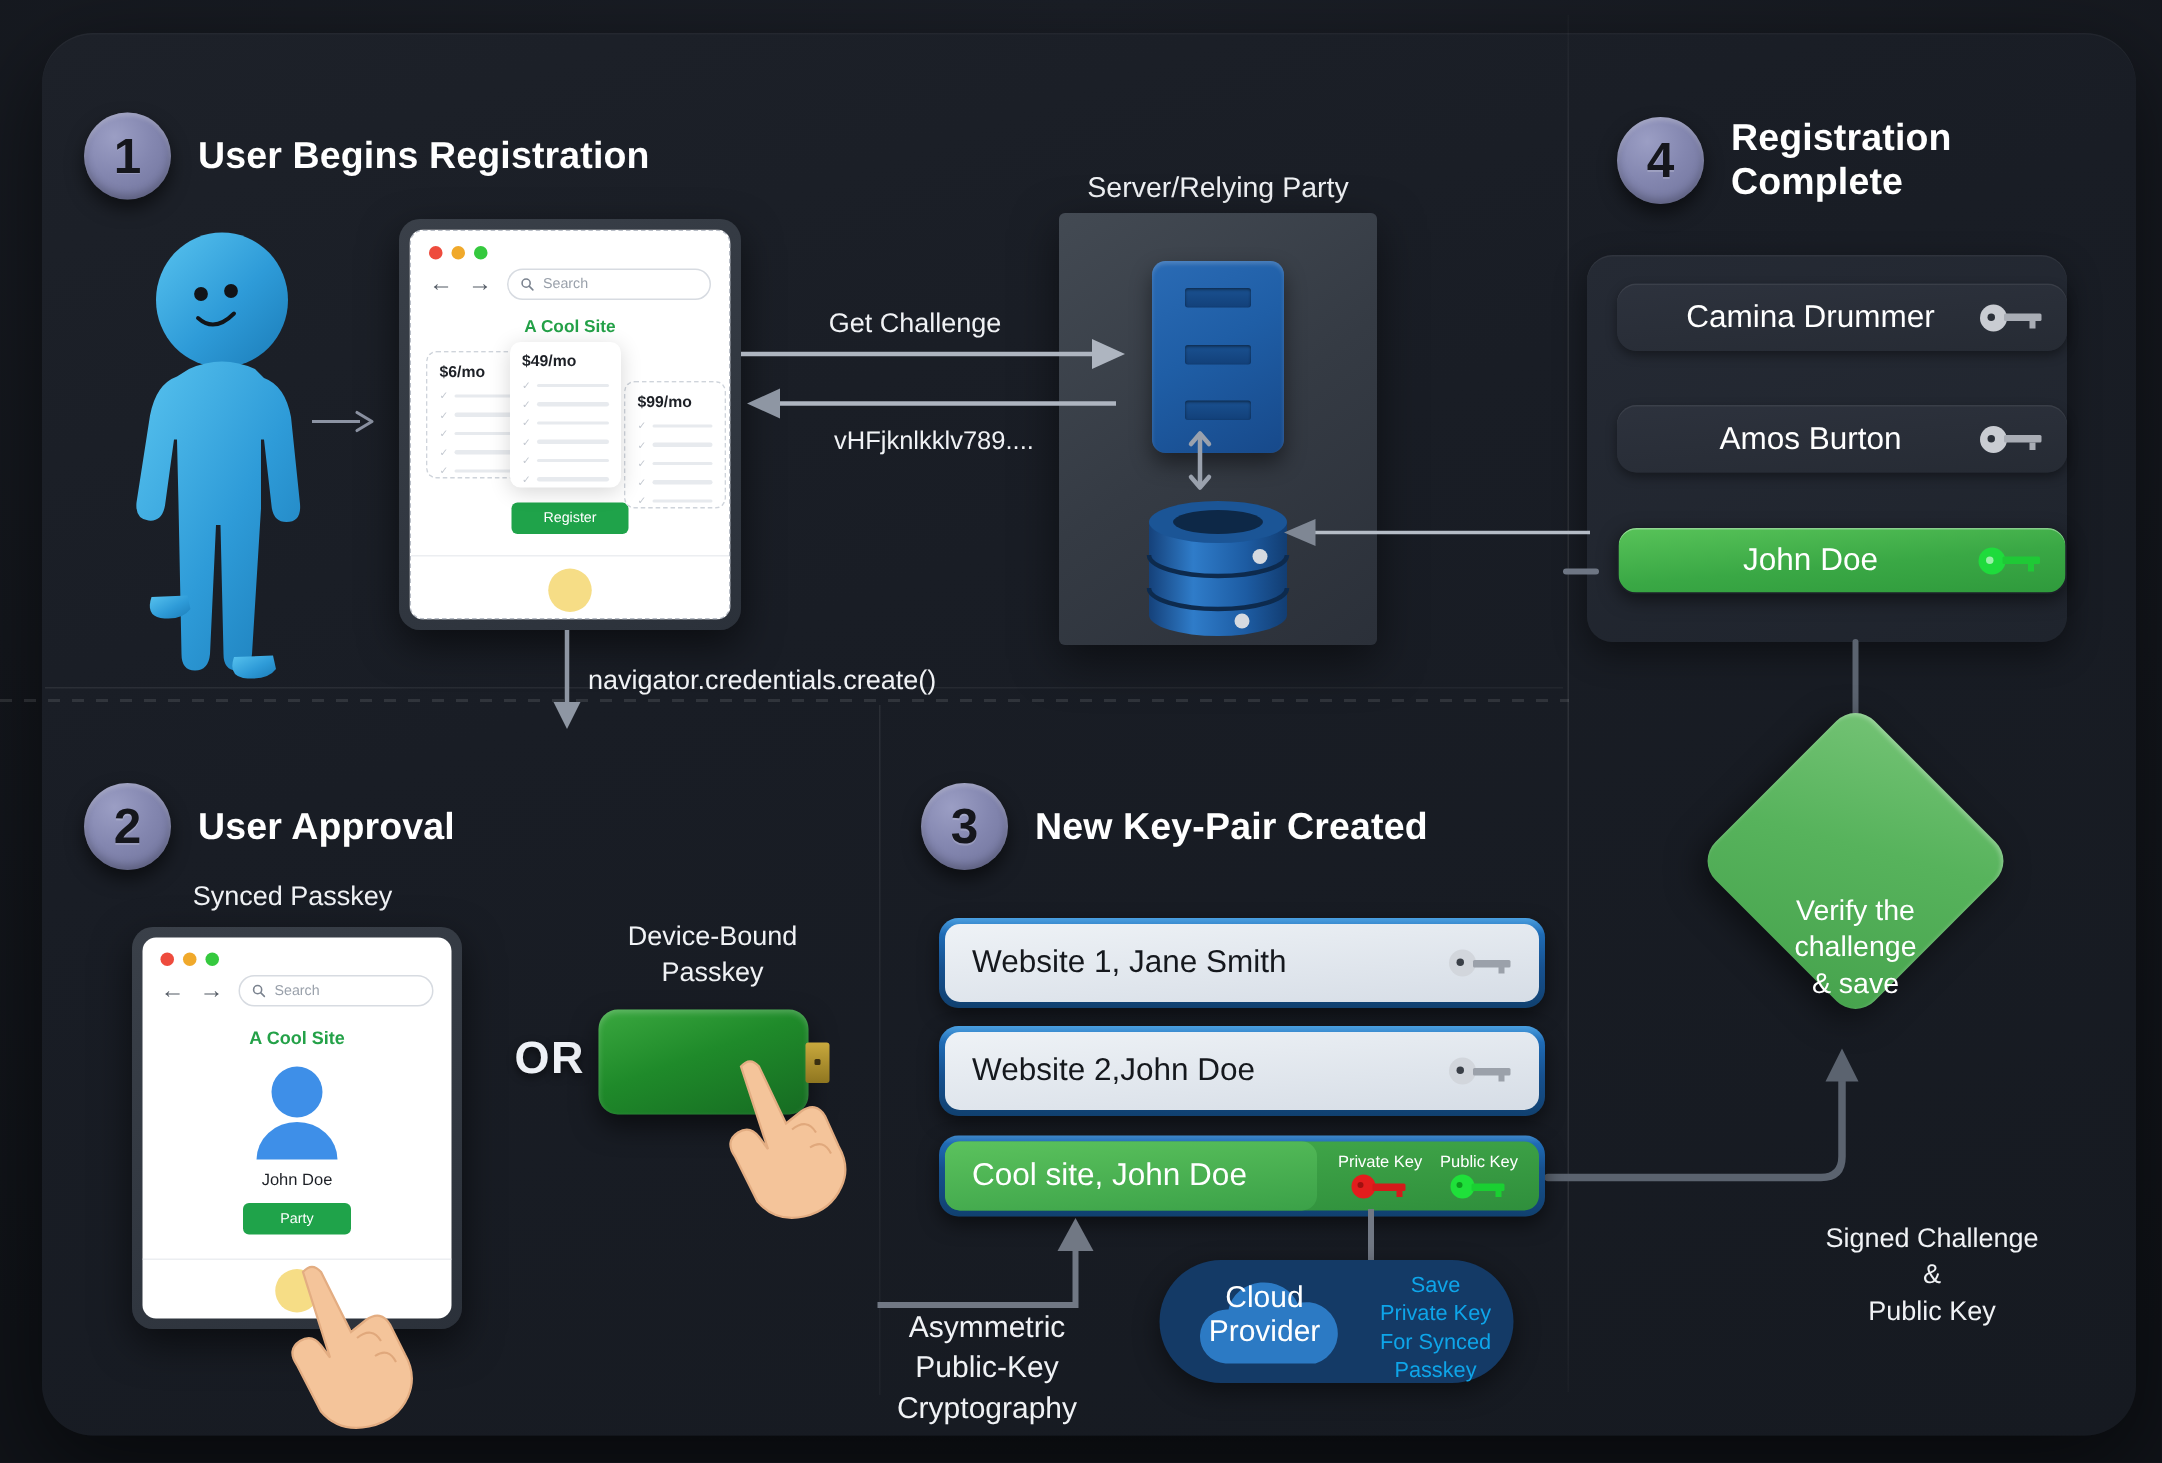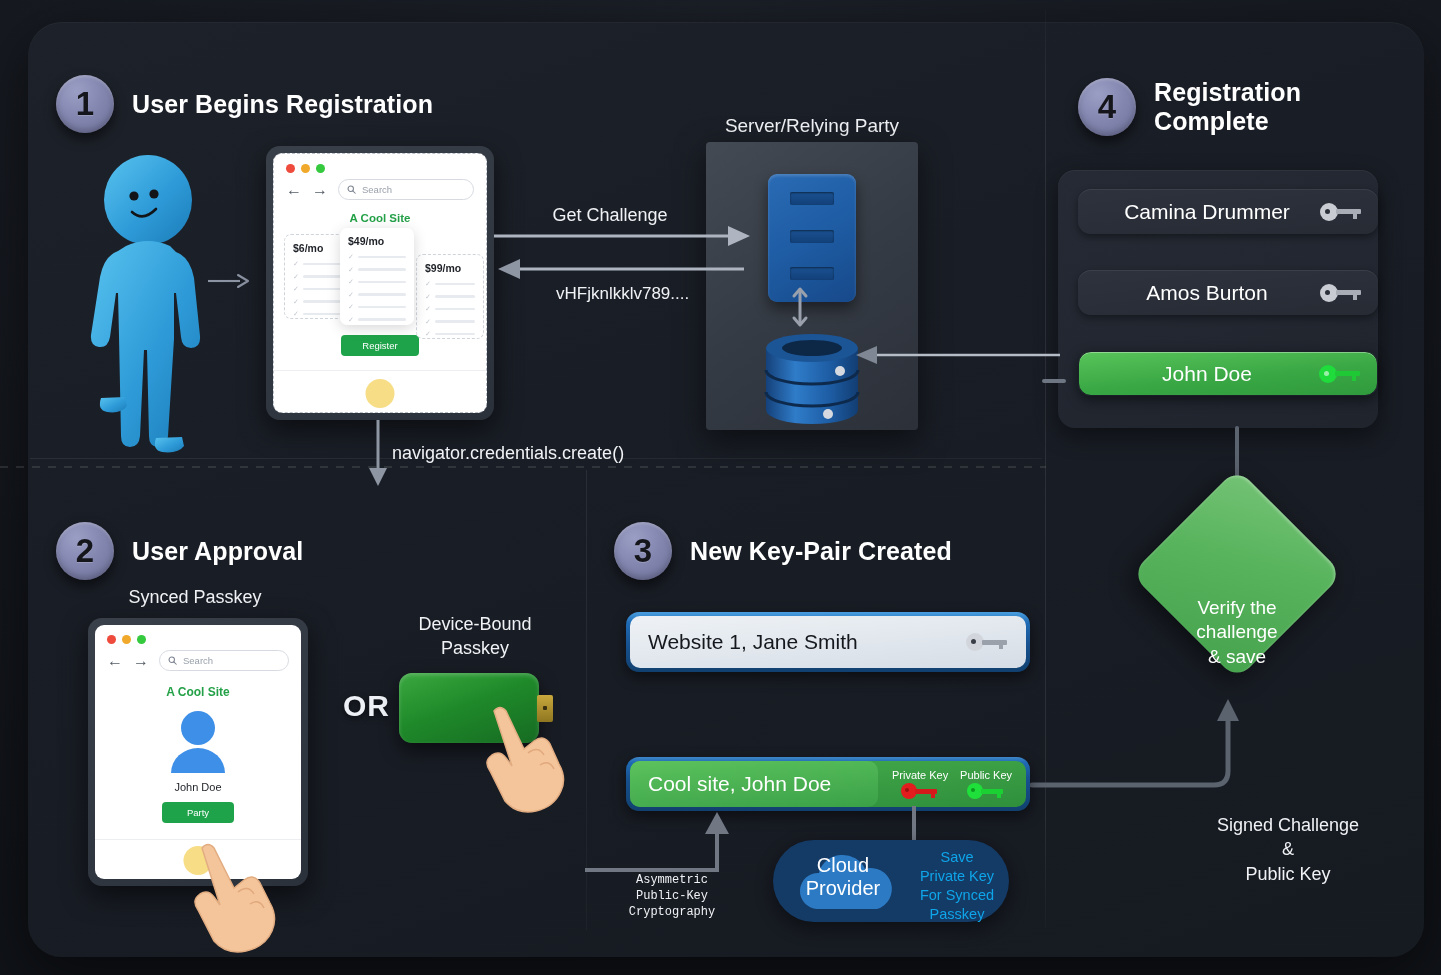--- a/index.html
+++ b/index.html
@@ -621,20 +621,31 @@
       <span class="lbl">Website 1, Jane Smith</span>
       <span class="key-ico">
         <span class="key-head" style="background:#d2d6dc;"></span>
         <span class="key-hole" style="background:#3a3f47;"></span>
         <span class="key-shaft" style="background:#9ba1aa;"></span>
         <span class="key-tooth" style="left:33px; background:#9ba1aa;"></span>
       </span>
     </div>
   </div>
 
+  <div class="k3 blue" style="top:684px;">
+    <div class="k3-inner">
+      <span class="lbl">Website 2,John Doe</span>
+      <span class="key-ico">
+        <span class="key-head" style="background:#d2d6dc;"></span>
+        <span class="key-hole" style="background:#3a3f47;"></span>
+        <span class="key-shaft" style="background:#9ba1aa;"></span>
+        <span class="key-tooth" style="left:33px; background:#9ba1aa;"></span>
+      </span>
+    </div>
+  </div>
 
   <div class="k3 green-row" style="top:757px; height:54px;">
     <div class="k3-green-inner">
       <div class="k3-green-name">Cool site, John Doe</div>
       <div class="keypair">
         <div class="kp">
           <span class="kp-cap">Private Key</span>
           <span class="key-ico" style="width:38px;height:16px;">
             <span class="key-head" style="width:16px;height:16px;background:#e31d1d;"></span>
             <span class="key-hole" style="left:4px;top:5px;width:4px;height:4px;background:#a01010;"></span>
@@ -654,21 +665,21 @@
       </div>
     </div>
   </div>
 
   <div style="position:absolute; left:583px; top:810px;">
     <svg width="160" height="62" viewBox="0 0 160 62">
       <path d="M2 60 H134 V24" stroke="#717884" stroke-width="4" fill="none"></path>
       <path d="M122 24 L134 2 L146 24 Z" fill="#717884"></path>
     </svg>
   </div>
-  <div class="label" style="left:582px; top:872px; width:180px; font-size:12px;font-family:Liberation Mono, monospace;">
+  <div class="label" style="left:568px; top:872px; width:180px; font-size:20px;">
     <div>Asymmetric</div>
     <div>Public-Key</div>
     <div>Cryptography</div>
   </div>
 
   <div style="position:absolute; left:900px; top:806px;">
     <svg width="28" height="58" viewBox="0 0 28 58">
       <path d="M14 0 V38" stroke="#717884" stroke-width="4"></path>
       <path d="M3 36 L14 56 L25 36 Z" fill="#717884"></path>
     </svg>

